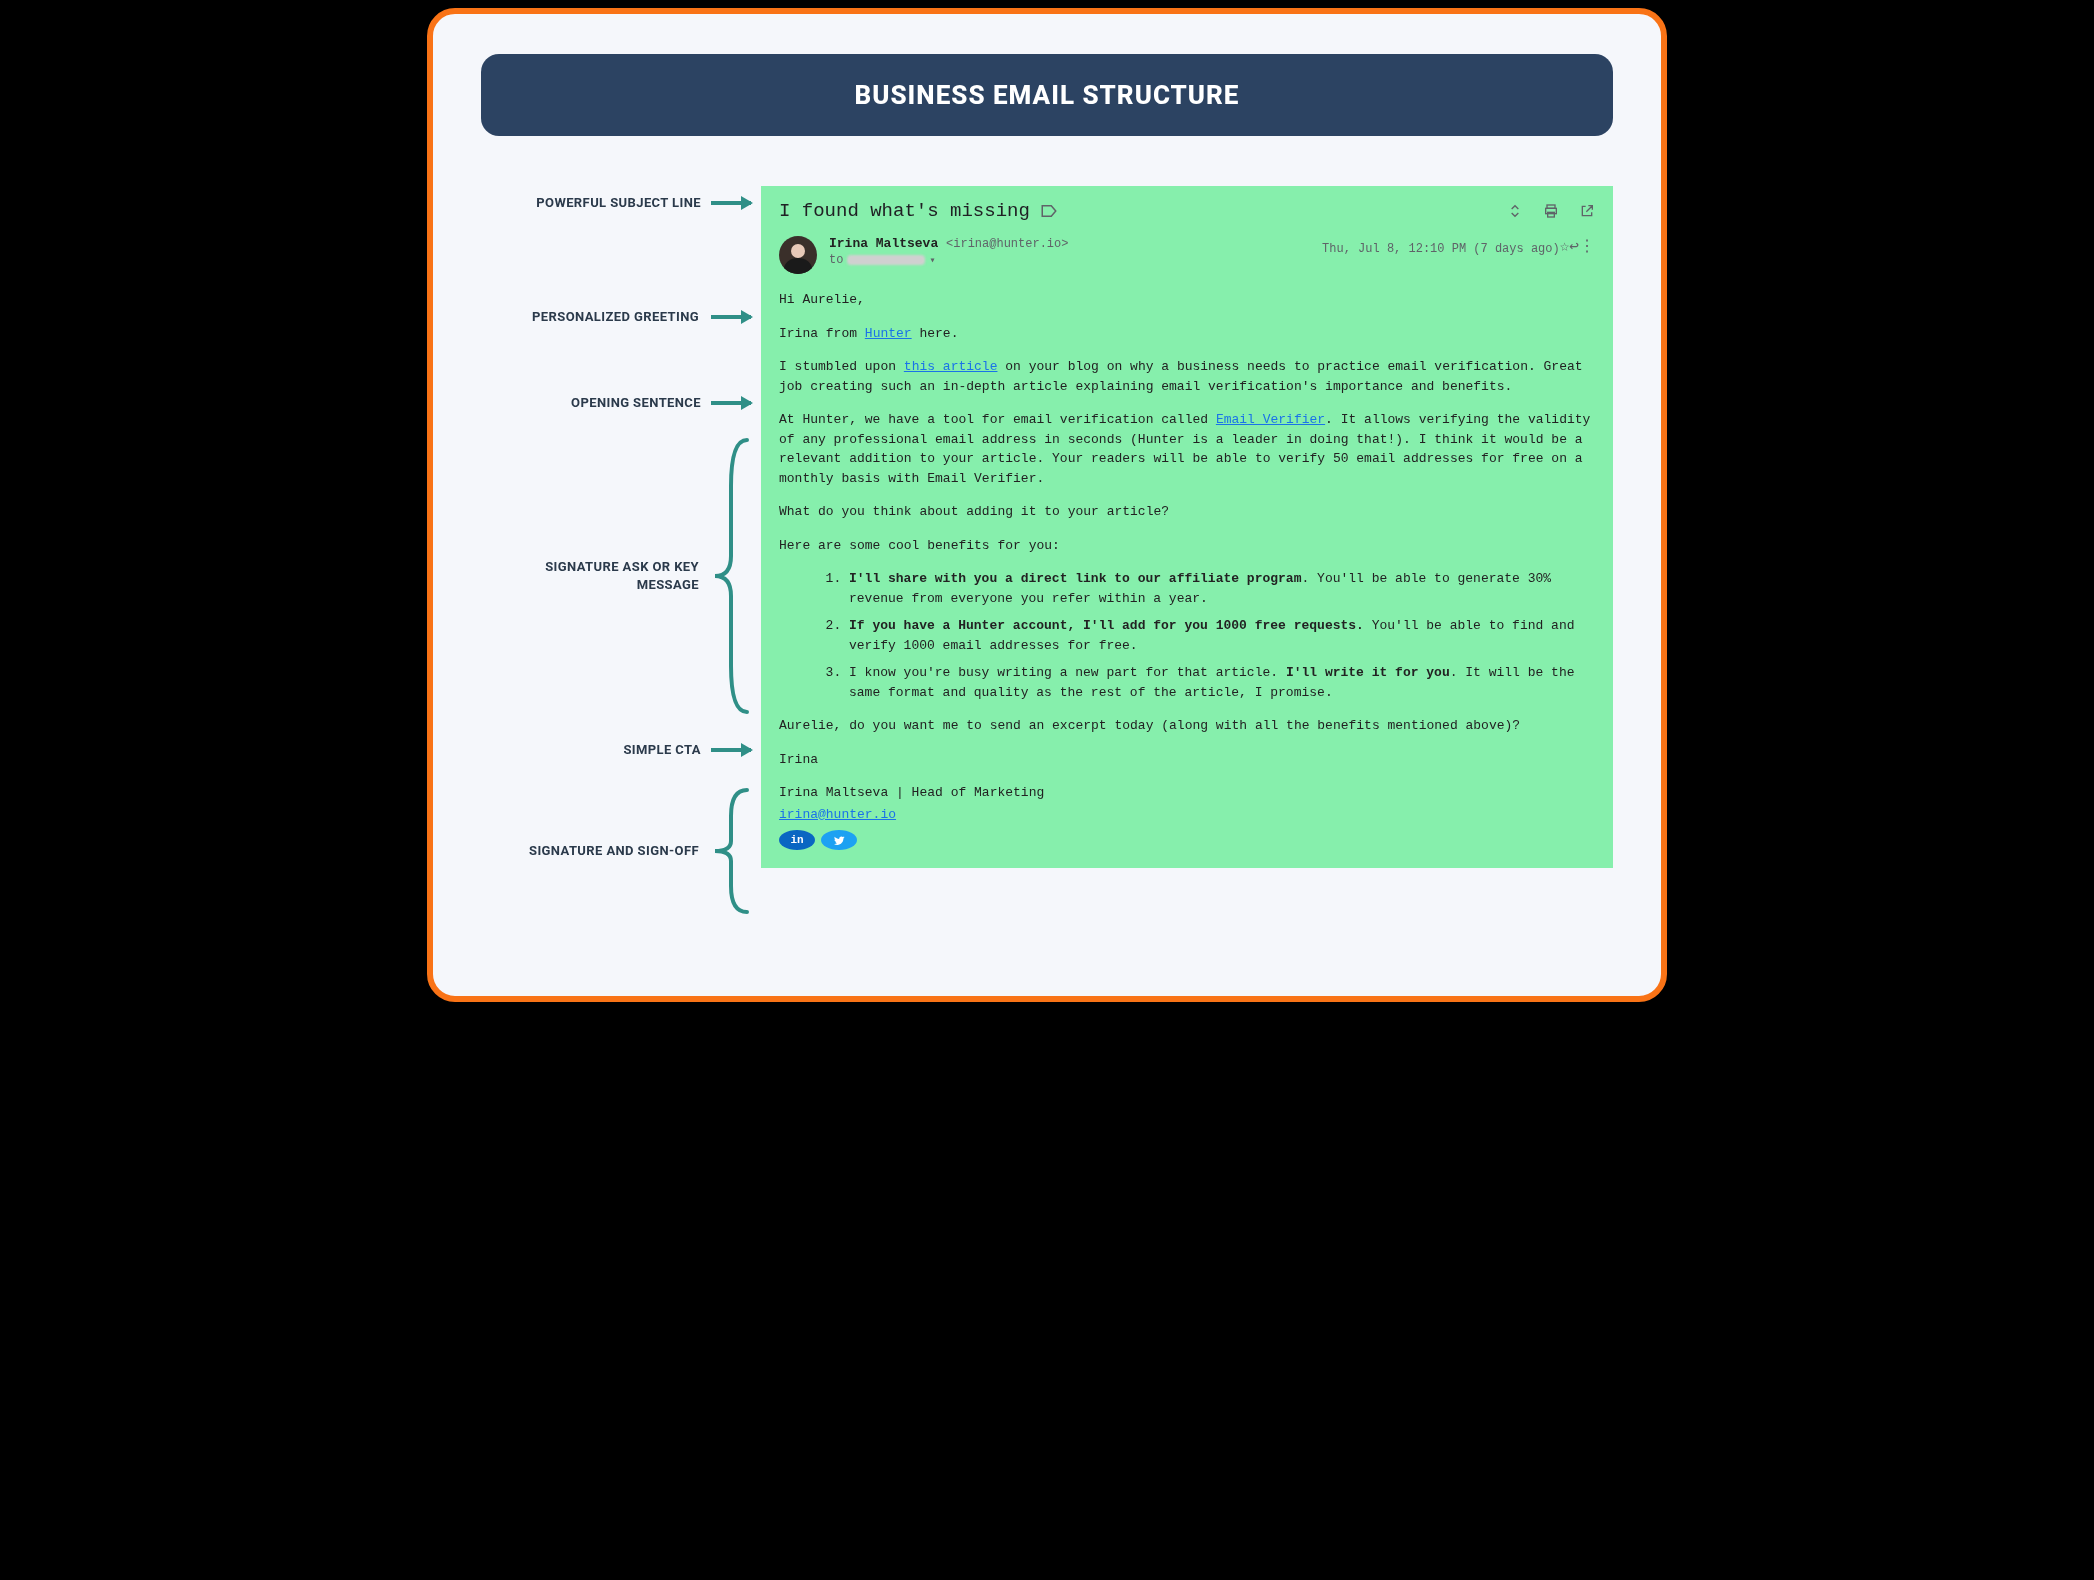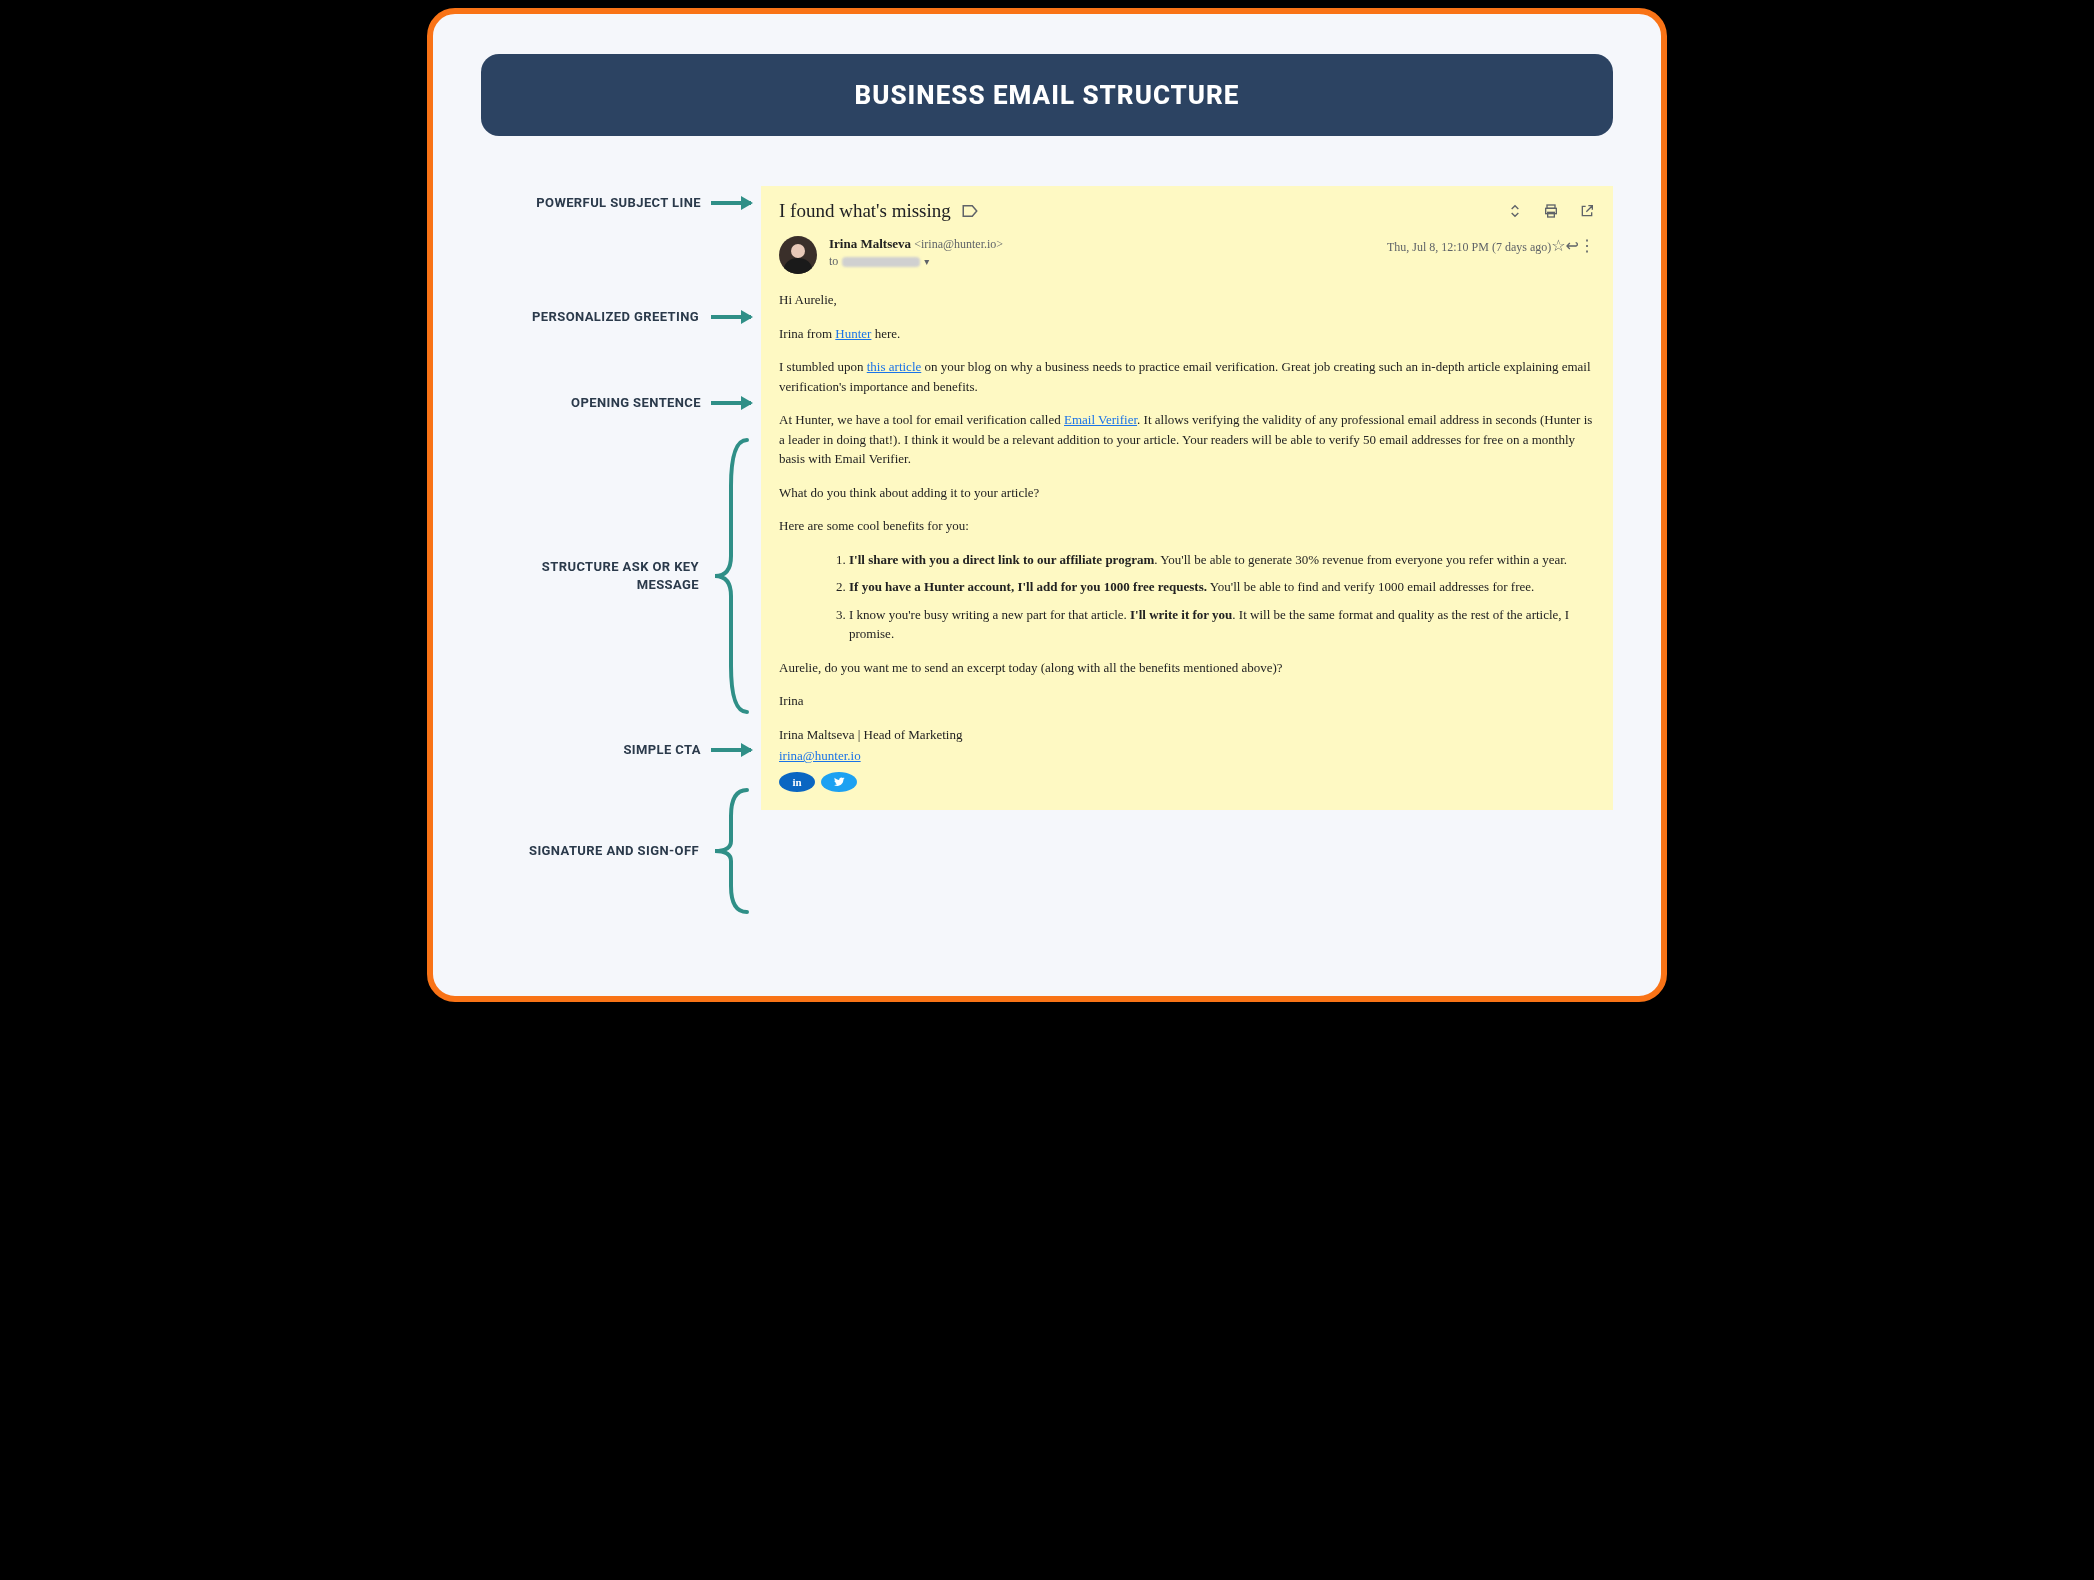--- a/index.html
+++ b/index.html
@@ -72,25 +72,25 @@
     border-bottom: 7px solid transparent;
   }
   .brace {
     flex-shrink: 0;
     stroke: #2f8f87;
     stroke-width: 4;
     fill: none;
     stroke-linecap: round;
   }
   .email-col {
-    background: #fef9c3;
+    background: #86efac;
     flex: 1;
     margin-left: 10px;
     padding: 14px 18px 18px 18px;
-    font-family: Liberation Serif, serif;
+    font-family: Liberation Mono, monospace;
     color: #222;
     font-size: 13px;
   }
   .email-header {
     display: flex;
     align-items: center;
     justify-content: space-between;
     margin-bottom: 14px;
   }
   .subject {
@@ -158,21 +158,21 @@
       </div>
       <div class="label-block" style="top:122px;gap:12px;">
         <div class="label-text">PERSONALIZED GREETING</div>
         <div class="arrow"></div>
       </div>
       <div class="label-block" style="top:208px;">
         <div class="label-text">OPENING SENTENCE</div>
         <div class="arrow"></div>
       </div>
       <div class="label-block" style="top:250px; align-items:center;">
-        <div class="label-text">STRUCTURE ASK OR KEY MESSAGE</div>
+        <div class="label-text">SIGNATURE ASK OR KEY MESSAGE</div>
         <svg class="brace" width="42" height="280">
           <path d="M38 4 Q22 4 22 50 L22 120 Q22 140 6 140 Q22 140 22 160 L22 230 Q22 276 38 276"></path>
         </svg>
       </div>
       <div class="label-block" style="top:555px;">
         <div class="label-text">SIMPLE CTA</div>
         <div class="arrow"></div>
       </div>
       <div class="label-block" style="top:600px; align-items:center;">
         <div class="label-text">SIGNATURE AND SIGN-OFF</div>

